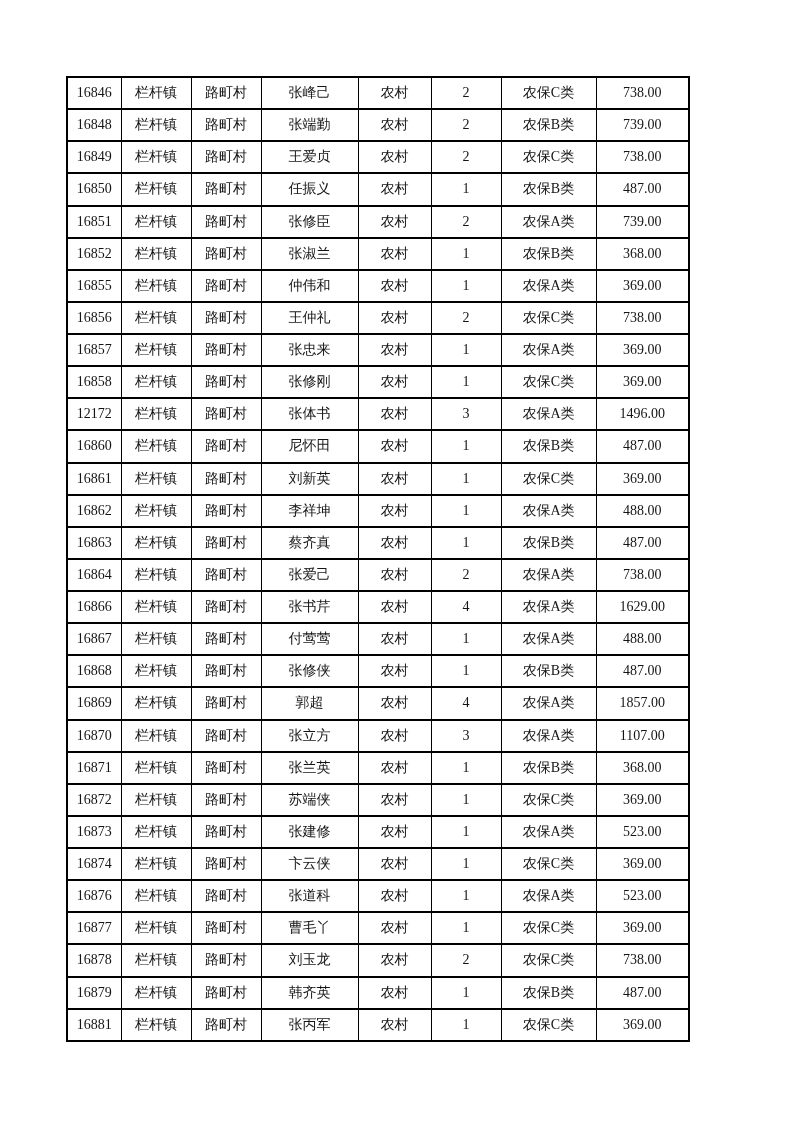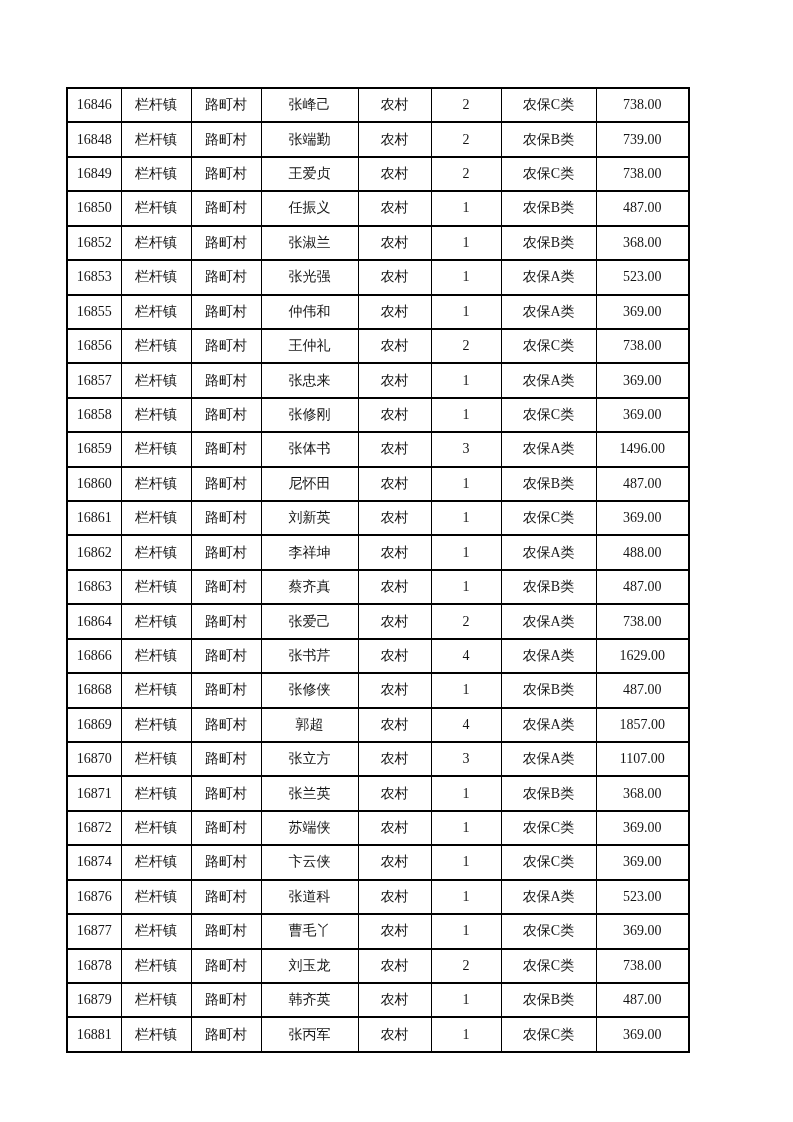--- a/index.html
+++ b/index.html
@@ -14,21 +14,21 @@
     font-family: "Liberation Serif", "DejaVu Serif", serif;
   }
   .sheet {
     position: absolute;
     inset: 0;
     background: #ffffff;
   }
   table.roster {
     position: absolute;
     left: 66px;
-    top: 87px;
+    top: 76px;
     width: 622px;
     height: 966px;
     border-collapse: collapse;
     table-layout: fixed;
     border: 2px solid #000000;
   }
   table.roster td {
     border-left: 1px solid #000000;
     border-right: 1px solid #000000;
     border-top: 2px solid #000000;
@@ -100,198 +100,218 @@
           <td>16850</td>
           <td>栏杆镇</td>
           <td>路町村</td>
           <td>任振义</td>
           <td>农村</td>
           <td>1</td>
           <td>农保B类</td>
           <td>487.00</td>
         </tr>
         <tr>
+          <td>16851</td>
+          <td>栏杆镇</td>
+          <td>路町村</td>
+          <td>张修臣</td>
+          <td>农村</td>
+          <td>2</td>
+          <td>农保A类</td>
+          <td>739.00</td>
+        </tr>
+        <tr>
           <td>16852</td>
           <td>栏杆镇</td>
           <td>路町村</td>
           <td>张淑兰</td>
           <td>农村</td>
           <td>1</td>
           <td>农保B类</td>
           <td>368.00</td>
         </tr>
         <tr>
-          <td>16853</td>
-          <td>栏杆镇</td>
-          <td>路町村</td>
-          <td>张光强</td>
+          <td>16855</td>
+          <td>栏杆镇</td>
+          <td>路町村</td>
+          <td>仲伟和</td>
+          <td>农村</td>
+          <td>1</td>
+          <td>农保A类</td>
+          <td>369.00</td>
+        </tr>
+        <tr>
+          <td>16856</td>
+          <td>栏杆镇</td>
+          <td>路町村</td>
+          <td>王仲礼</td>
+          <td>农村</td>
+          <td>2</td>
+          <td>农保C类</td>
+          <td>738.00</td>
+        </tr>
+        <tr>
+          <td>16857</td>
+          <td>栏杆镇</td>
+          <td>路町村</td>
+          <td>张忠来</td>
+          <td>农村</td>
+          <td>1</td>
+          <td>农保A类</td>
+          <td>369.00</td>
+        </tr>
+        <tr>
+          <td>16858</td>
+          <td>栏杆镇</td>
+          <td>路町村</td>
+          <td>张修刚</td>
+          <td>农村</td>
+          <td>1</td>
+          <td>农保C类</td>
+          <td>369.00</td>
+        </tr>
+        <tr>
+          <td>12172</td>
+          <td>栏杆镇</td>
+          <td>路町村</td>
+          <td>张体书</td>
+          <td>农村</td>
+          <td>3</td>
+          <td>农保A类</td>
+          <td>1496.00</td>
+        </tr>
+        <tr>
+          <td>16860</td>
+          <td>栏杆镇</td>
+          <td>路町村</td>
+          <td>尼怀田</td>
+          <td>农村</td>
+          <td>1</td>
+          <td>农保B类</td>
+          <td>487.00</td>
+        </tr>
+        <tr>
+          <td>16861</td>
+          <td>栏杆镇</td>
+          <td>路町村</td>
+          <td>刘新英</td>
+          <td>农村</td>
+          <td>1</td>
+          <td>农保C类</td>
+          <td>369.00</td>
+        </tr>
+        <tr>
+          <td>16862</td>
+          <td>栏杆镇</td>
+          <td>路町村</td>
+          <td>李祥坤</td>
+          <td>农村</td>
+          <td>1</td>
+          <td>农保A类</td>
+          <td>488.00</td>
+        </tr>
+        <tr>
+          <td>16863</td>
+          <td>栏杆镇</td>
+          <td>路町村</td>
+          <td>蔡齐真</td>
+          <td>农村</td>
+          <td>1</td>
+          <td>农保B类</td>
+          <td>487.00</td>
+        </tr>
+        <tr>
+          <td>16864</td>
+          <td>栏杆镇</td>
+          <td>路町村</td>
+          <td>张爱己</td>
+          <td>农村</td>
+          <td>2</td>
+          <td>农保A类</td>
+          <td>738.00</td>
+        </tr>
+        <tr>
+          <td>16866</td>
+          <td>栏杆镇</td>
+          <td>路町村</td>
+          <td>张书芹</td>
+          <td>农村</td>
+          <td>4</td>
+          <td>农保A类</td>
+          <td>1629.00</td>
+        </tr>
+        <tr>
+          <td>16867</td>
+          <td>栏杆镇</td>
+          <td>路町村</td>
+          <td>付莺莺</td>
+          <td>农村</td>
+          <td>1</td>
+          <td>农保A类</td>
+          <td>488.00</td>
+        </tr>
+        <tr>
+          <td>16868</td>
+          <td>栏杆镇</td>
+          <td>路町村</td>
+          <td>张修侠</td>
+          <td>农村</td>
+          <td>1</td>
+          <td>农保B类</td>
+          <td>487.00</td>
+        </tr>
+        <tr>
+          <td>16869</td>
+          <td>栏杆镇</td>
+          <td>路町村</td>
+          <td>郭超</td>
+          <td>农村</td>
+          <td>4</td>
+          <td>农保A类</td>
+          <td>1857.00</td>
+        </tr>
+        <tr>
+          <td>16870</td>
+          <td>栏杆镇</td>
+          <td>路町村</td>
+          <td>张立方</td>
+          <td>农村</td>
+          <td>3</td>
+          <td>农保A类</td>
+          <td>1107.00</td>
+        </tr>
+        <tr>
+          <td>16871</td>
+          <td>栏杆镇</td>
+          <td>路町村</td>
+          <td>张兰英</td>
+          <td>农村</td>
+          <td>1</td>
+          <td>农保B类</td>
+          <td>368.00</td>
+        </tr>
+        <tr>
+          <td>16872</td>
+          <td>栏杆镇</td>
+          <td>路町村</td>
+          <td>苏端侠</td>
+          <td>农村</td>
+          <td>1</td>
+          <td>农保C类</td>
+          <td>369.00</td>
+        </tr>
+        <tr>
+          <td>16873</td>
+          <td>栏杆镇</td>
+          <td>路町村</td>
+          <td>张建修</td>
           <td>农村</td>
           <td>1</td>
           <td>农保A类</td>
           <td>523.00</td>
-        </tr>
-        <tr>
-          <td>16855</td>
-          <td>栏杆镇</td>
-          <td>路町村</td>
-          <td>仲伟和</td>
-          <td>农村</td>
-          <td>1</td>
-          <td>农保A类</td>
-          <td>369.00</td>
-        </tr>
-        <tr>
-          <td>16856</td>
-          <td>栏杆镇</td>
-          <td>路町村</td>
-          <td>王仲礼</td>
-          <td>农村</td>
-          <td>2</td>
-          <td>农保C类</td>
-          <td>738.00</td>
-        </tr>
-        <tr>
-          <td>16857</td>
-          <td>栏杆镇</td>
-          <td>路町村</td>
-          <td>张忠来</td>
-          <td>农村</td>
-          <td>1</td>
-          <td>农保A类</td>
-          <td>369.00</td>
-        </tr>
-        <tr>
-          <td>16858</td>
-          <td>栏杆镇</td>
-          <td>路町村</td>
-          <td>张修刚</td>
-          <td>农村</td>
-          <td>1</td>
-          <td>农保C类</td>
-          <td>369.00</td>
-        </tr>
-        <tr>
-          <td>16859</td>
-          <td>栏杆镇</td>
-          <td>路町村</td>
-          <td>张体书</td>
-          <td>农村</td>
-          <td>3</td>
-          <td>农保A类</td>
-          <td>1496.00</td>
-        </tr>
-        <tr>
-          <td>16860</td>
-          <td>栏杆镇</td>
-          <td>路町村</td>
-          <td>尼怀田</td>
-          <td>农村</td>
-          <td>1</td>
-          <td>农保B类</td>
-          <td>487.00</td>
-        </tr>
-        <tr>
-          <td>16861</td>
-          <td>栏杆镇</td>
-          <td>路町村</td>
-          <td>刘新英</td>
-          <td>农村</td>
-          <td>1</td>
-          <td>农保C类</td>
-          <td>369.00</td>
-        </tr>
-        <tr>
-          <td>16862</td>
-          <td>栏杆镇</td>
-          <td>路町村</td>
-          <td>李祥坤</td>
-          <td>农村</td>
-          <td>1</td>
-          <td>农保A类</td>
-          <td>488.00</td>
-        </tr>
-        <tr>
-          <td>16863</td>
-          <td>栏杆镇</td>
-          <td>路町村</td>
-          <td>蔡齐真</td>
-          <td>农村</td>
-          <td>1</td>
-          <td>农保B类</td>
-          <td>487.00</td>
-        </tr>
-        <tr>
-          <td>16864</td>
-          <td>栏杆镇</td>
-          <td>路町村</td>
-          <td>张爱己</td>
-          <td>农村</td>
-          <td>2</td>
-          <td>农保A类</td>
-          <td>738.00</td>
-        </tr>
-        <tr>
-          <td>16866</td>
-          <td>栏杆镇</td>
-          <td>路町村</td>
-          <td>张书芹</td>
-          <td>农村</td>
-          <td>4</td>
-          <td>农保A类</td>
-          <td>1629.00</td>
-        </tr>
-        <tr>
-          <td>16868</td>
-          <td>栏杆镇</td>
-          <td>路町村</td>
-          <td>张修侠</td>
-          <td>农村</td>
-          <td>1</td>
-          <td>农保B类</td>
-          <td>487.00</td>
-        </tr>
-        <tr>
-          <td>16869</td>
-          <td>栏杆镇</td>
-          <td>路町村</td>
-          <td>郭超</td>
-          <td>农村</td>
-          <td>4</td>
-          <td>农保A类</td>
-          <td>1857.00</td>
-        </tr>
-        <tr>
-          <td>16870</td>
-          <td>栏杆镇</td>
-          <td>路町村</td>
-          <td>张立方</td>
-          <td>农村</td>
-          <td>3</td>
-          <td>农保A类</td>
-          <td>1107.00</td>
-        </tr>
-        <tr>
-          <td>16871</td>
-          <td>栏杆镇</td>
-          <td>路町村</td>
-          <td>张兰英</td>
-          <td>农村</td>
-          <td>1</td>
-          <td>农保B类</td>
-          <td>368.00</td>
-        </tr>
-        <tr>
-          <td>16872</td>
-          <td>栏杆镇</td>
-          <td>路町村</td>
-          <td>苏端侠</td>
-          <td>农村</td>
-          <td>1</td>
-          <td>农保C类</td>
-          <td>369.00</td>
         </tr>
         <tr>
           <td>16874</td>
           <td>栏杆镇</td>
           <td>路町村</td>
           <td>卞云侠</td>
           <td>农村</td>
           <td>1</td>
           <td>农保C类</td>
           <td>369.00</td>

